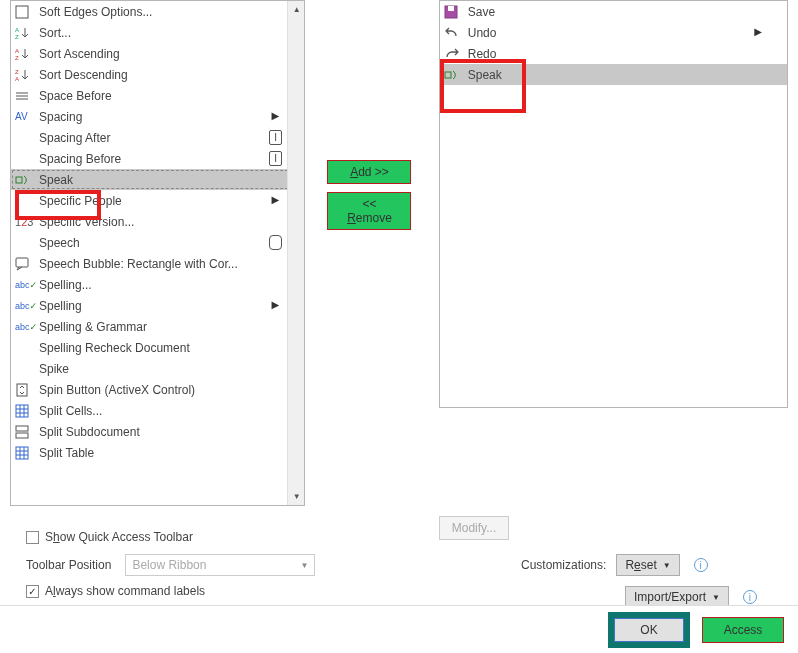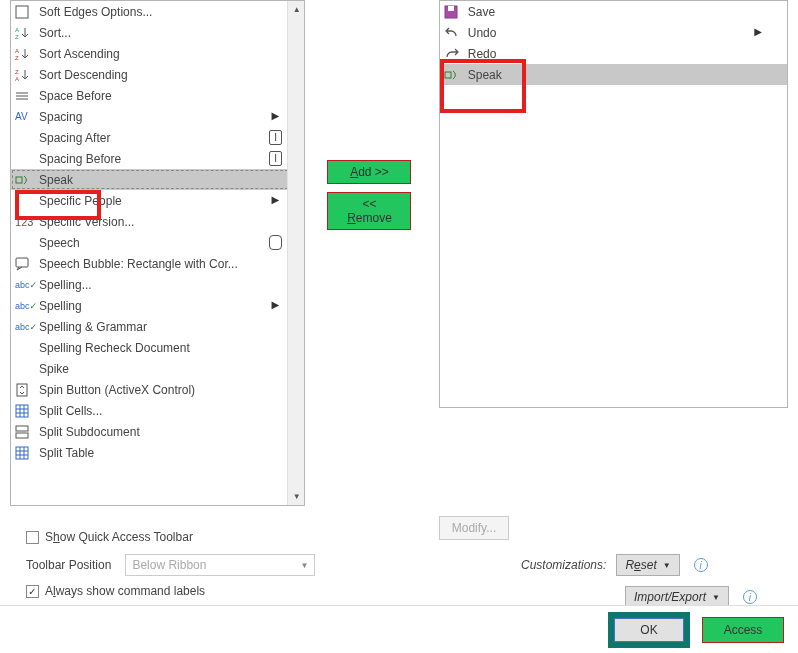--- a/index.html
+++ b/index.html
@@ -182,21 +182,20 @@
     top:516px;
   }
   .modify-btn {
     border:1px solid #ccc; background:#f4f4f4; color:#aaa;
     padding:4px 12px; font-size:12px;
   }
 
   .cust-row {
     display:flex;align-items:center;gap:10px;margin-top:6px;
     font-size:12px;
-    font-style:italic;
   }
 
   .footer {
     position:absolute;
     bottom:0; left:0; right:0;
     height:48px;
     border-top:1px solid #ddd;
     display:flex;
     justify-content:flex-end;
     align-items:center;

